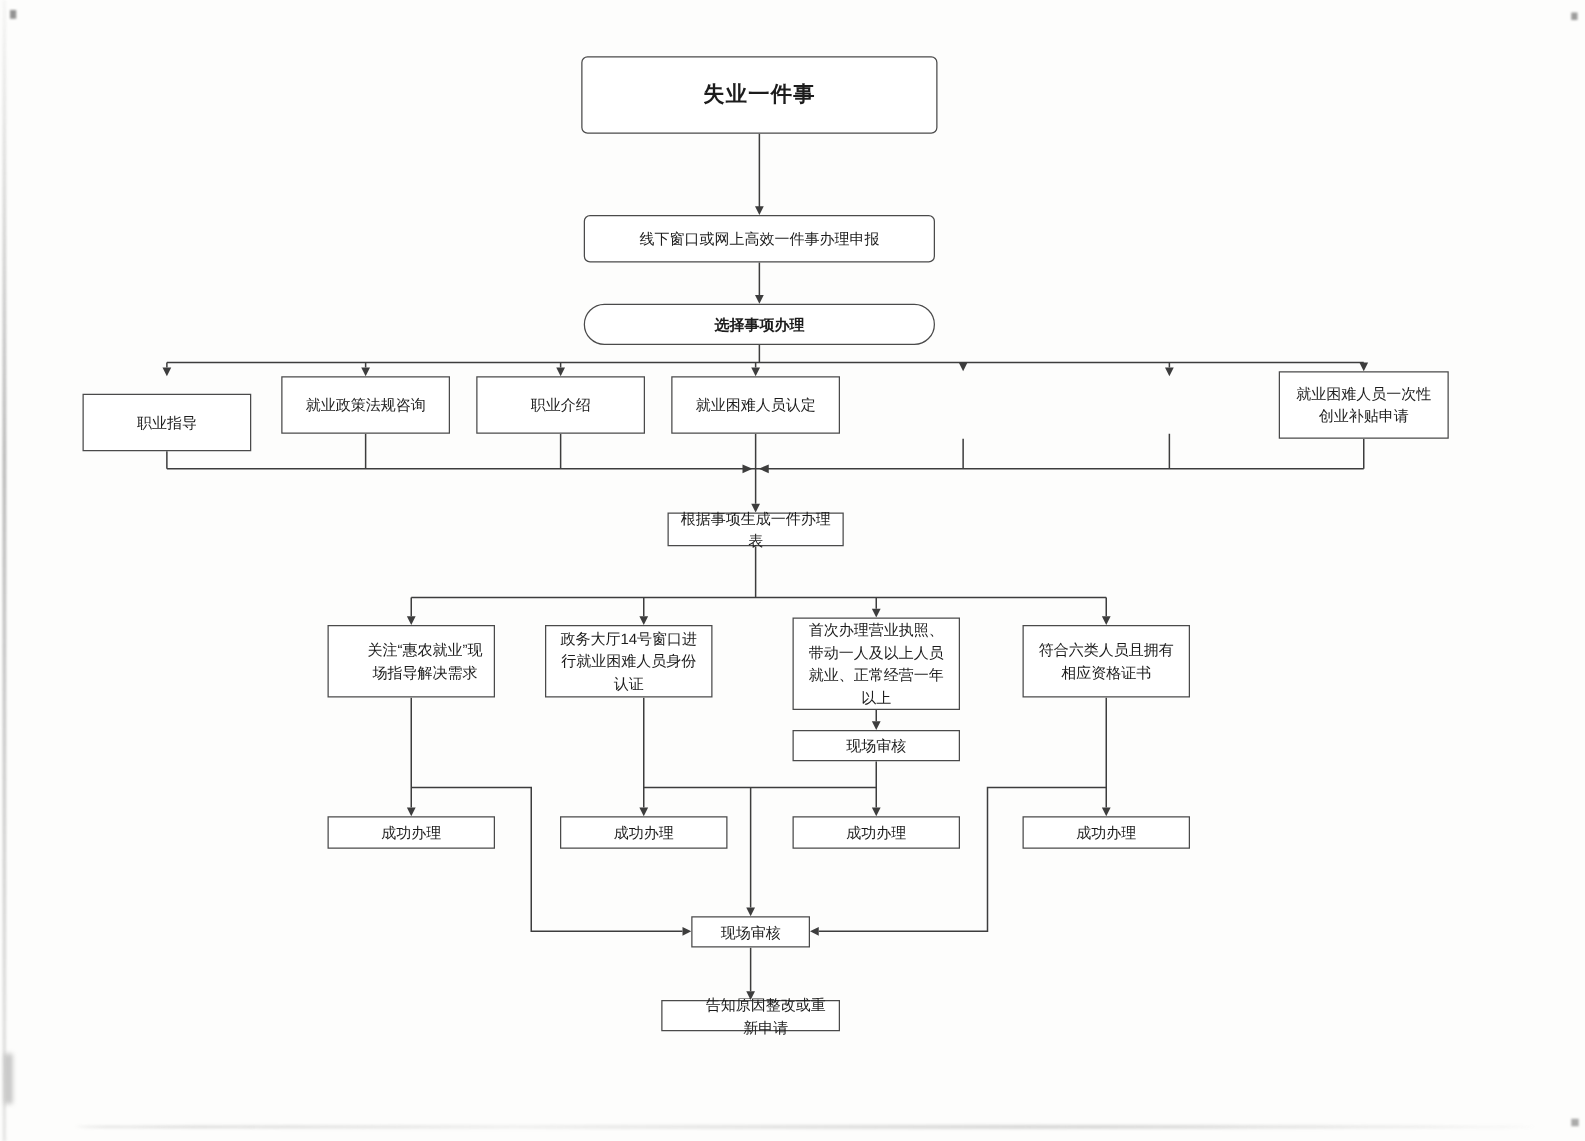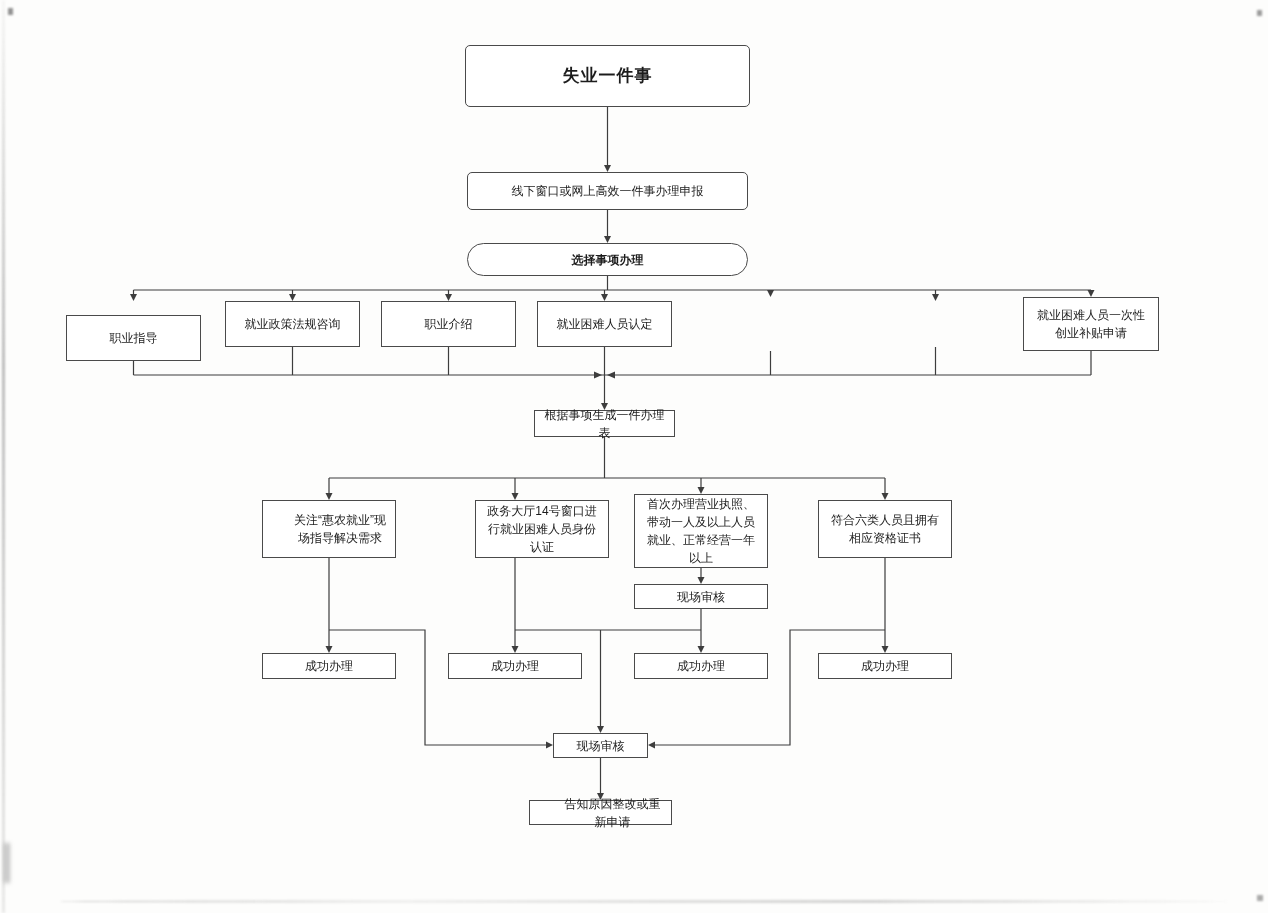--- a/index.html
+++ b/index.html
@@ -125,21 +125,21 @@
 
   <div class="node" style="left:66px;top:301px;width:135px;height:46px;margin-top:14px;">职业指导</div>
   <div class="node" style="left:225px;top:301px;width:135px;height:46px;">就业政策法规咨询</div>
   <div class="node" style="left:381px;top:301px;width:135px;height:46px;">职业介绍</div>
   <div class="node" style="left:537px;top:301px;width:135px;height:46px;">就业困难人员认定</div>
   <div class="node" style="left:1023px;top:297px;width:136px;height:54px;">就业困难人员一次性创业补贴申请</div>
 
   <div class="node" style="left:534px;top:410px;width:141px;height:27px;">根据事项生成一件办理表</div>
 
   <div class="node" style="left:262px;top:500px;width:134px;height:58px;padding-left:30px;">关注“惠农就业”现场指导解决需求</div>
-  <div class="node" style="left:475px;top:500px;width:134px;height:58px;">政务大厅14号窗口进行就业困难人员身份认证</div>
+  <div class="node" style="left:436px;top:500px;width:134px;height:58px;">政务大厅14号窗口进行就业困难人员身份认证</div>
   <div class="node" style="left:634px;top:494px;width:134px;height:74px;">首次办理营业执照、带动一人及以上人员就业、正常经营一年以上</div>
   <div class="node" style="left:818px;top:500px;width:134px;height:58px;">符合六类人员且拥有相应资格证书</div>
 
   <div class="node" style="left:634px;top:584px;width:134px;height:25px;">现场审核</div>
 
   <div class="node" style="left:262px;top:653px;width:134px;height:26px;">成功办理</div>
   <div class="node" style="left:448px;top:653px;width:134px;height:26px;">成功办理</div>
   <div class="node" style="left:634px;top:653px;width:134px;height:26px;">成功办理</div>
   <div class="node" style="left:818px;top:653px;width:134px;height:26px;">成功办理</div>
 

